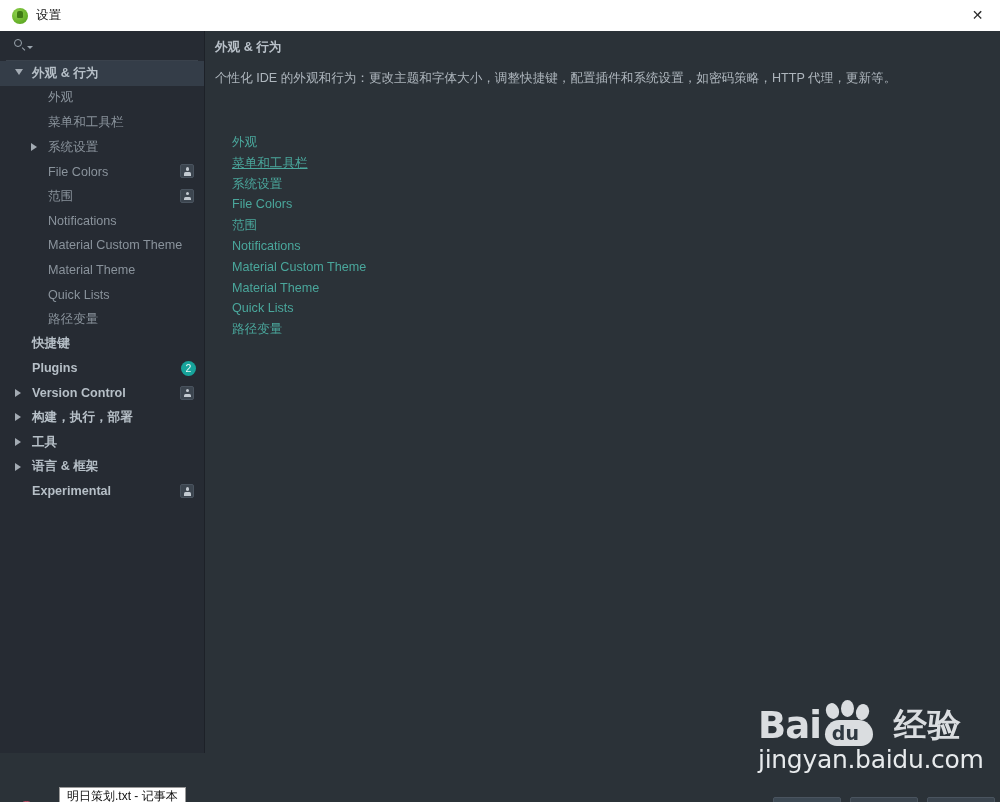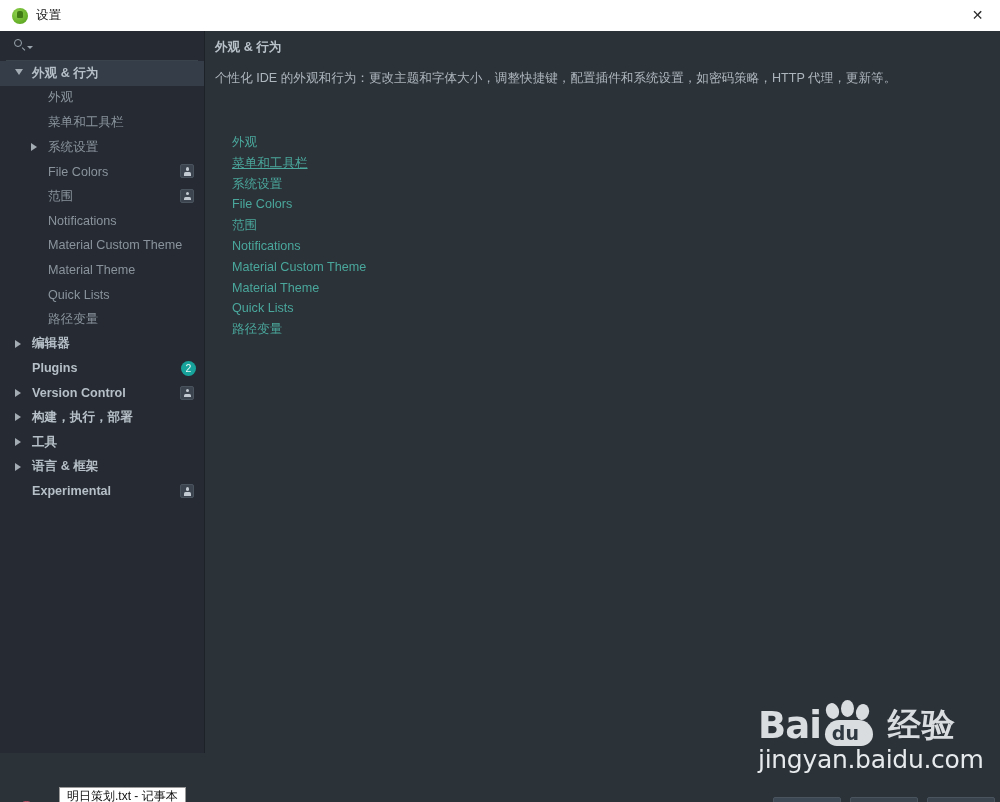--- a/index.html
+++ b/index.html
@@ -346,21 +346,21 @@
     font-size: 19px;
     font-weight: bold;
     color: #2f3942;
     font-family: "DejaVu Sans", sans-serif;
     line-height: 20px;
   }
   .wm-jy {
     font-size: 33px;
     font-weight: bold;
     color: #dadde0;
-    margin-left: 9px;
+    margin-left: 15px;
     letter-spacing: 1px;
   }
   .wm-url {
     font-size: 25px;
     color: #e7eaec;
     margin-top: -2px;
     letter-spacing: -0.3px;
     font-family: "DejaVu Sans", sans-serif;
   }
 </style>
@@ -415,22 +415,21 @@
           <div class="tree-row lvl1">
             <span class="label">Material Theme</span>
           </div>
           <div class="tree-row lvl1">
             <span class="label">Quick Lists</span>
           </div>
           <div class="tree-row lvl1">
             <span class="label">路径变量</span>
           </div>
           <div class="tree-row lvl0 bold">
-            <span class="arrow"></span>
-            <span class="label">编辑器</span>
+            <span class="label">快捷键</span>
           </div>
           <div class="tree-row lvl0 bold">
             <span class="label">Plugins</span>
             <span class="badge-count">2</span>
           </div>
           <div class="tree-row lvl0 bold">
             <span class="arrow"></span>
             <span class="label">Version Control</span>
             <span class="badge-user"></span>
           </div>

